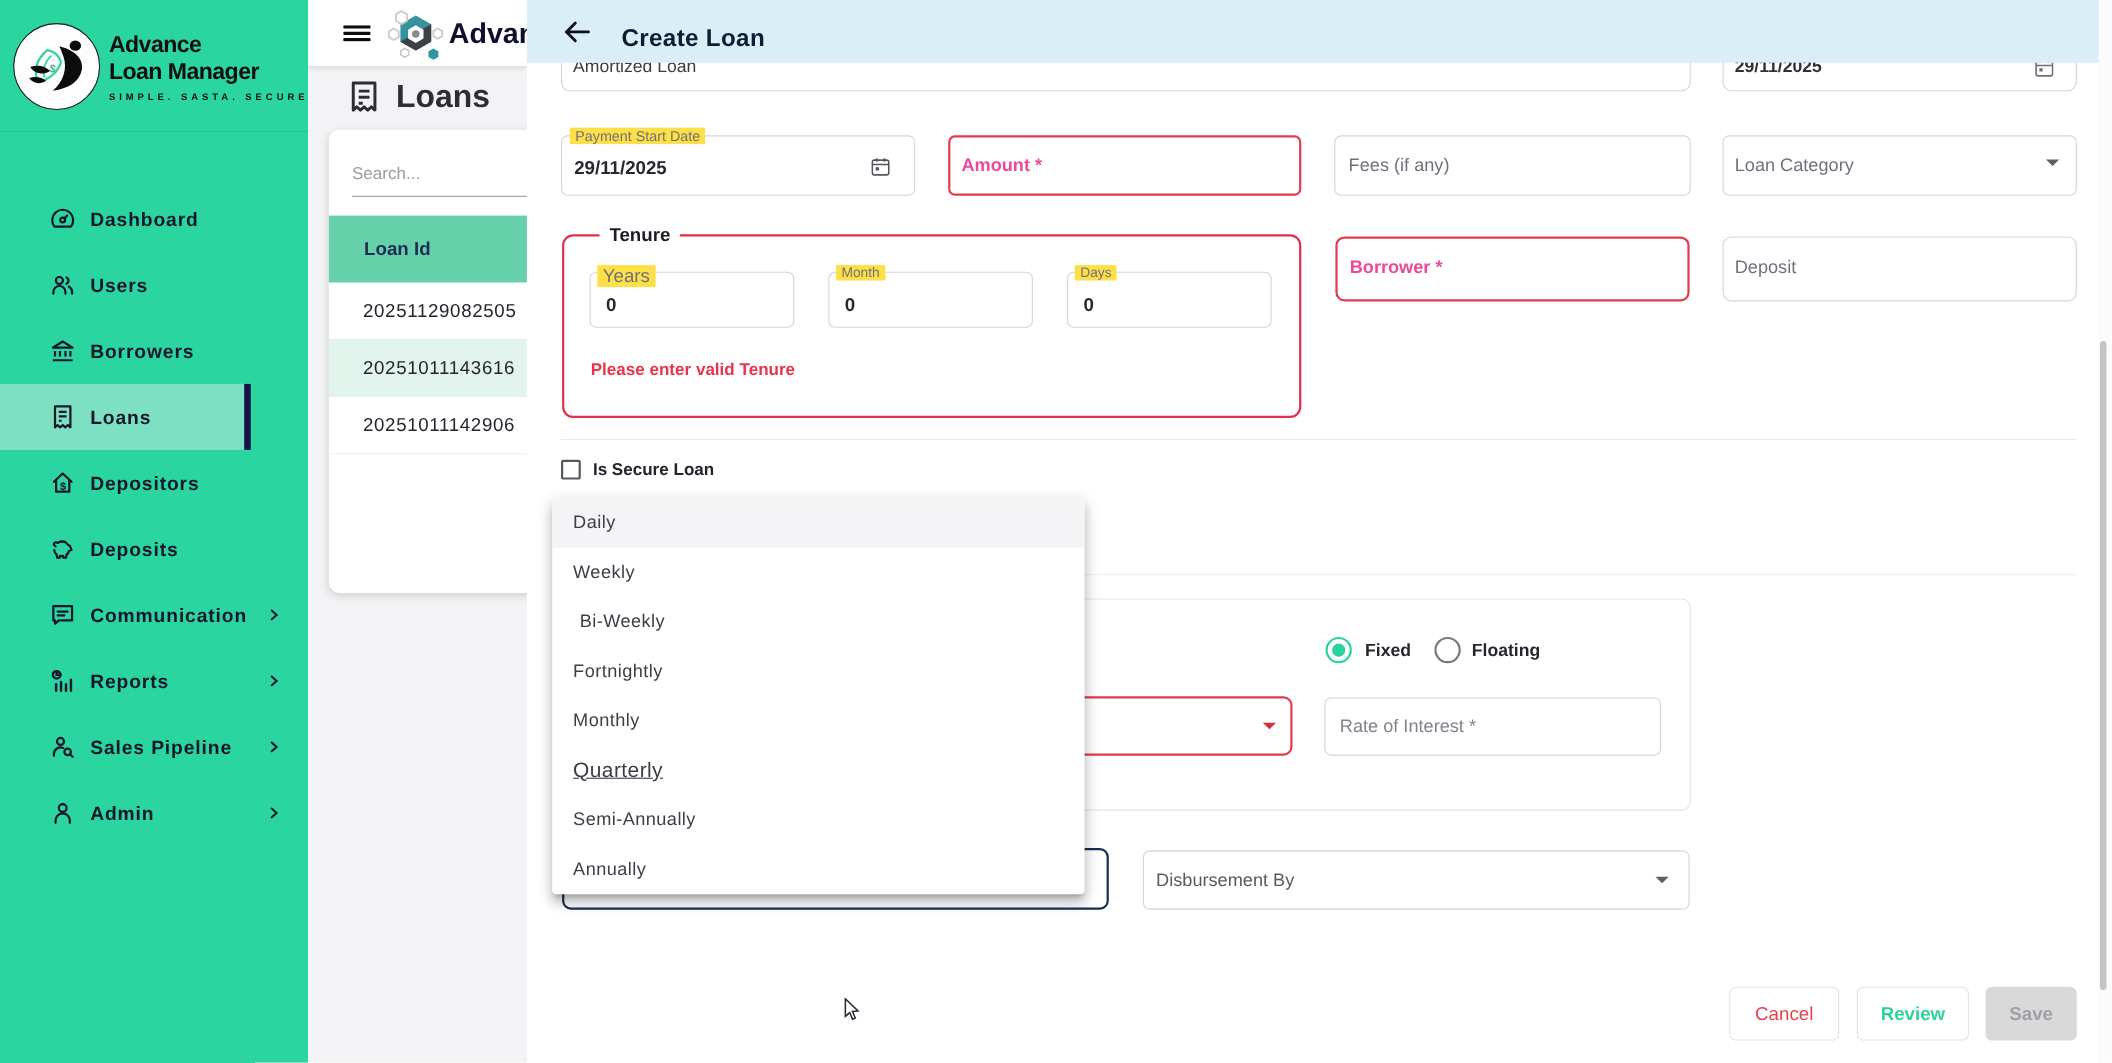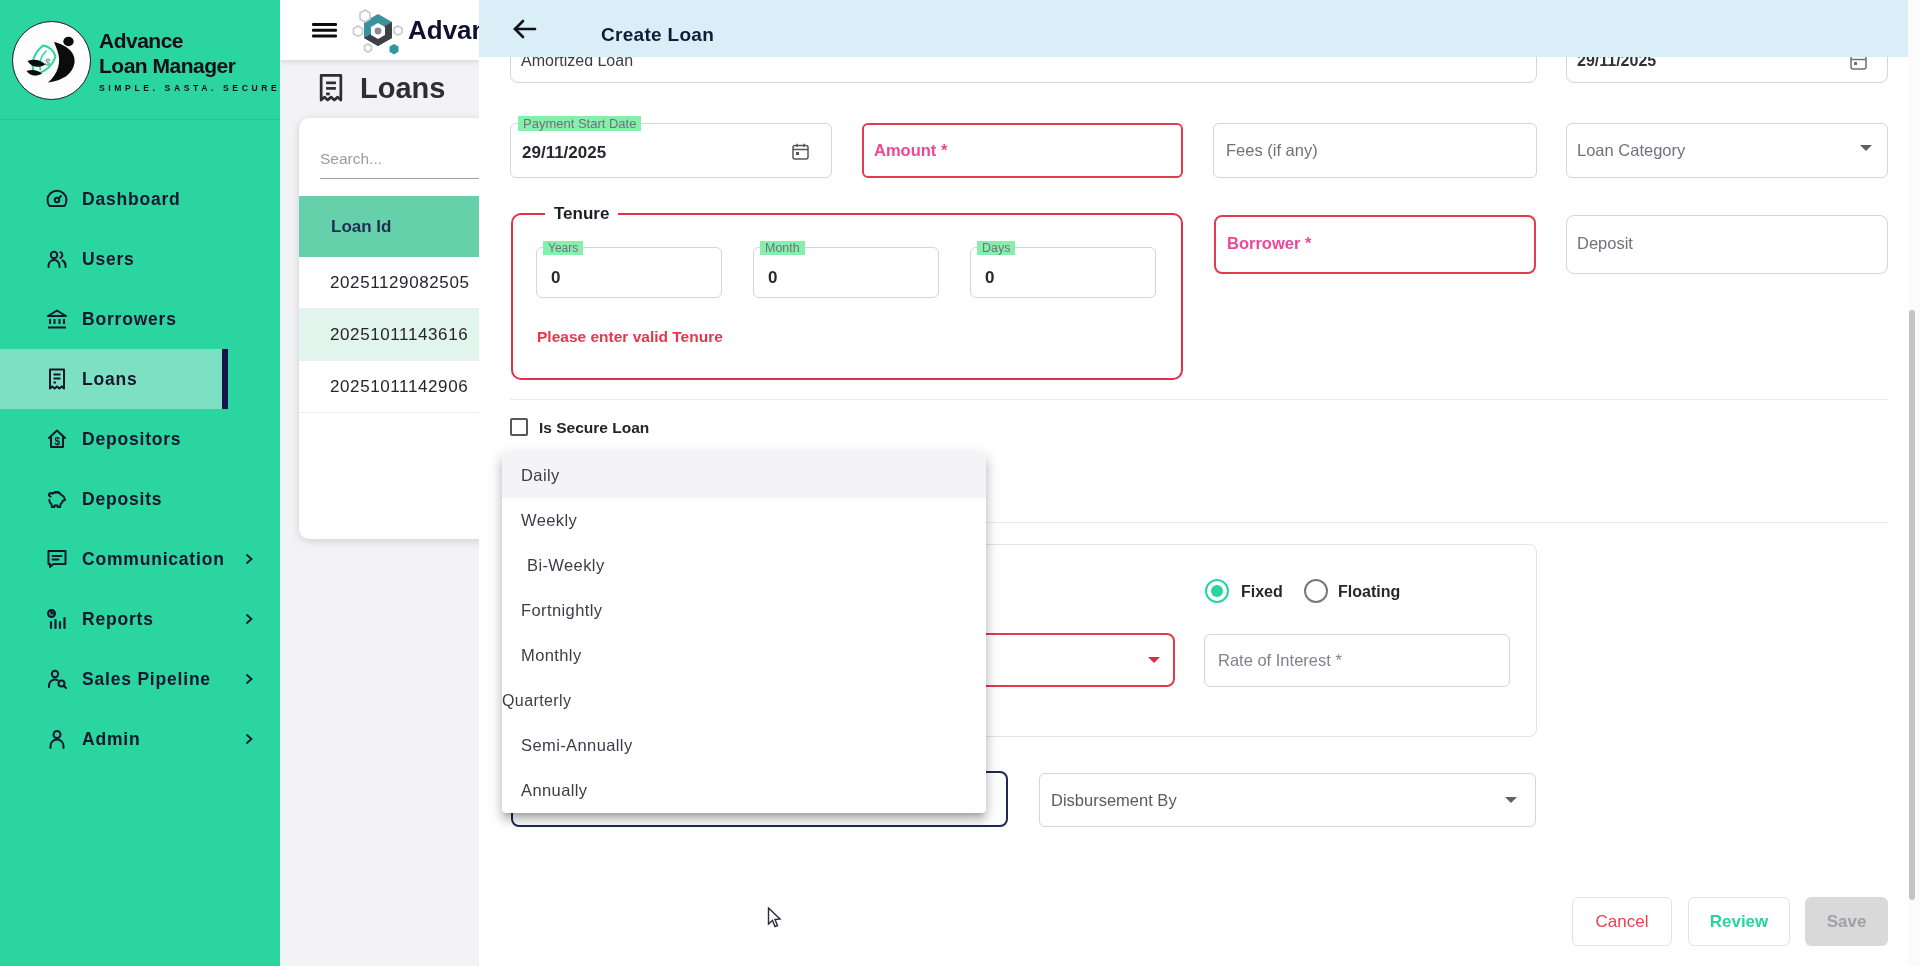--- a/index.html
+++ b/index.html
@@ -20,27 +20,27 @@
 
 #mid { position:absolute; left:280px; top:0; width:200px; height:966px; background:#f3f3f5; z-index:4; overflow:hidden; }
 #midTop { position:absolute; left:0; top:0; width:200px; height:60px; background:#fff; box-shadow:0 1px 6px rgba(0,0,0,0.15); }
 #midTitle { position:absolute; left:36px; top:72px; display:flex; align-items:center; color:#2d2d34; font-weight:bold; font-size:29px; }
 #midCard { position:absolute; left:19px; top:118px; width:200px; height:421px; background:#fff; border-radius:10px; box-shadow:0 2px 8px rgba(0,0,0,0.14); }
 .lrow { position:absolute; left:0; width:200px; height:52px; display:flex; align-items:center; padding-left:31px; font-size:17px; letter-spacing:0.6px; color:#25252d; border-bottom:1px solid #ededf0; background:#fff; }
 
 
 #ov { position:absolute; left:479px; top:0; width:1429px; height:966px; background:#fff; z-index:10; }
 #ovTop { position:absolute; left:0; top:0; width:1429px; height:57px; background:#d9eef7; z-index:30; }
-#ovTop .title { position:absolute; left:86px; top:0; height:70px; display:flex; align-items:center; font-size:19px; font-weight:bold; letter-spacing:0.3px; color:#0e1d36;margin-left:36px; }
+#ovTop .title { position:absolute; left:86px; top:0; height:70px; display:flex; align-items:center; font-size:22px; font-weight:bold; letter-spacing:0.3px; color:#0e1d36; }
 .fld { position:absolute; border:1px solid #d4d4da; border-radius:6px; background:#fff; }
 .fld.red { border:2px solid #e23b4d; }
 .ph { position:absolute; font-size:16.5px; color:#71717c; }
 .redtxt { color:#ec4899; }
 .val { font-size:17px; color:#27272f; font-weight:bold; }
-.flabel { position:absolute; font-size:13px; color:#71717c; background:#86efac; padding:0 5px; }
+.flabel { position:absolute; font-size:13px; color:#71717c; background:#fde047; padding:0 5px; }
 .caret { position:absolute; width:0; height:0; border-left:6px solid transparent; border-right:6px solid transparent; border-top:6px solid #5f5f68; }
 
 
 #sbar { position:absolute; left:1908px; top:0; width:12px; height:966px; background:#fbfbfb; z-index:40; }
 #sbar .thumb { position:absolute; left:1px; top:310px; width:6px; height:590px; background:#c4c4c8; border-radius:3px; }
 </style>
 </head>
 <body>
 
 <div id="sidebar">
@@ -208,21 +208,21 @@
   <div class="ph redtxt" style="left:395px; top:141px; font-weight:bold;">Amount *</div>
   <div class="fld" style="left:734px; top:123px; width:324px; height:55px;"></div>
   <div class="ph" style="left:747px; top:141px;">Fees (if any)</div>
   <div class="fld" style="left:1087px; top:123px; width:322px; height:55px;"></div>
   <div class="ph" style="left:1098px; top:141px;">Loan Category</div>
   <div class="caret" style="left:1381px; top:145px;"></div>
 
   <div style="position:absolute; left:32px; top:213px; width:672px; height:167px; border:2px solid #e0314b; border-radius:10px;"></div>
   <div style="position:absolute; left:66px; top:204px; background:#fff; padding:0 9px; font-size:17px; font-weight:bold; color:#1d1d26;">Tenure</div>
   <div class="fld" style="left:57px; top:247px; width:186px; height:51px;"></div>
-  <div class="flabel" style="left:64px; top:241px; font-size:12px;">Years</div>
+  <div class="flabel" style="left:64px; top:241px; font-size:17px;">Years</div>
   <div class="val" style="position:absolute; left:72px; top:268px;">0</div>
   <div class="fld" style="left:274px; top:247px; width:186px; height:51px;"></div>
   <div class="flabel" style="left:281px; top:241px; font-size:12.5px;">Month</div>
   <div class="val" style="position:absolute; left:289px; top:268px;">0</div>
   <div class="fld" style="left:491px; top:247px; width:186px; height:51px;"></div>
   <div class="flabel" style="left:498px; top:241px; font-size:12.5px;">Days</div>
   <div class="val" style="position:absolute; left:506px; top:268px;">0</div>
   <div style="position:absolute; left:58px; top:328px; font-size:15.5px; font-weight:bold; color:#e8354b;">Please enter valid Tenure</div>
 
   <div class="fld red" style="left:735px; top:215px; width:322px; height:59px; border-radius:8px;"></div>
@@ -252,21 +252,21 @@
   <div class="fld" style="left:560px; top:773px; width:497px; height:54px;"></div>
   <div class="ph" style="left:572px; top:791px; color:#5a5a66;">Disbursement By</div>
   <div class="caret" style="left:1026px; top:797px;"></div>
 
   <div style="position:absolute; left:23px; top:453px; width:484px; height:360px; background:#fff; border-radius:4px; box-shadow:0 5px 5px -3px rgba(0,0,0,0.2), 0 8px 10px 1px rgba(0,0,0,0.14), 0 3px 14px 2px rgba(0,0,0,0.12); z-index:20;">
     <div style="height:45px; display:flex; align-items:center; padding-left:19px; font-size:16.5px; letter-spacing:0.4px; color:#3d3d47; background:#f4f4f6;">Daily</div>
     <div style="height:45px; display:flex; align-items:center; padding-left:19px; font-size:16.5px; letter-spacing:0.4px; color:#3d3d47;">Weekly</div>
     <div style="height:45px; display:flex; align-items:center; padding-left:25px; font-size:16.5px; letter-spacing:0.4px; color:#3d3d47;">Bi-Weekly</div>
     <div style="height:45px; display:flex; align-items:center; padding-left:19px; font-size:16.5px; letter-spacing:0.4px; color:#3d3d47;">Fortnightly</div>
     <div style="height:45px; display:flex; align-items:center; padding-left:19px; font-size:16.5px; letter-spacing:0.4px; color:#3d3d47;">Monthly</div>
-    <div style="height:45px; display:flex; align-items:center; font-size:16px; letter-spacing:0.4px; color:#3d3d47;">Quarterly</div>
+    <div style="height:45px; display:flex; align-items:center; padding-left:19px; font-size:19px; letter-spacing:0.4px; color:#3d3d47;text-decoration:underline;">Quarterly</div>
     <div style="height:45px; display:flex; align-items:center; padding-left:19px; font-size:16.5px; letter-spacing:0.4px; color:#3d3d47;">Semi-Annually</div>
     <div style="height:45px; display:flex; align-items:center; padding-left:19px; font-size:16.5px; letter-spacing:0.4px; color:#3d3d47;">Annually</div>
   </div>
 
   <div style="position:absolute; left:1093px; top:897px; width:100px; height:49px; border:1px solid #e3e3e7; border-radius:6px; display:flex; align-items:center; justify-content:center; font-size:17px; font-weight:normal; color:#e8414d;">Cancel</div>
   <div style="position:absolute; left:1209px; top:897px; width:102px; height:49px; border:1px solid #e3e3e7; border-radius:6px; display:flex; align-items:center; justify-content:center; font-size:17px; font-weight:bold; color:#2bd49e;">Review</div>
   <div style="position:absolute; left:1326px; top:897px; width:83px; height:49px; background:#d9d9da; border-radius:6px; display:flex; align-items:center; justify-content:center; font-size:17px; font-weight:bold; color:#9fa0a8;">Save</div>
 
   <div id="ovTop">
     <svg style="position:absolute; left:34px; top:19px;" width="24" height="20" viewBox="0 0 24 20" fill="none" stroke="#10101a" stroke-width="2.6" stroke-linecap="round">

